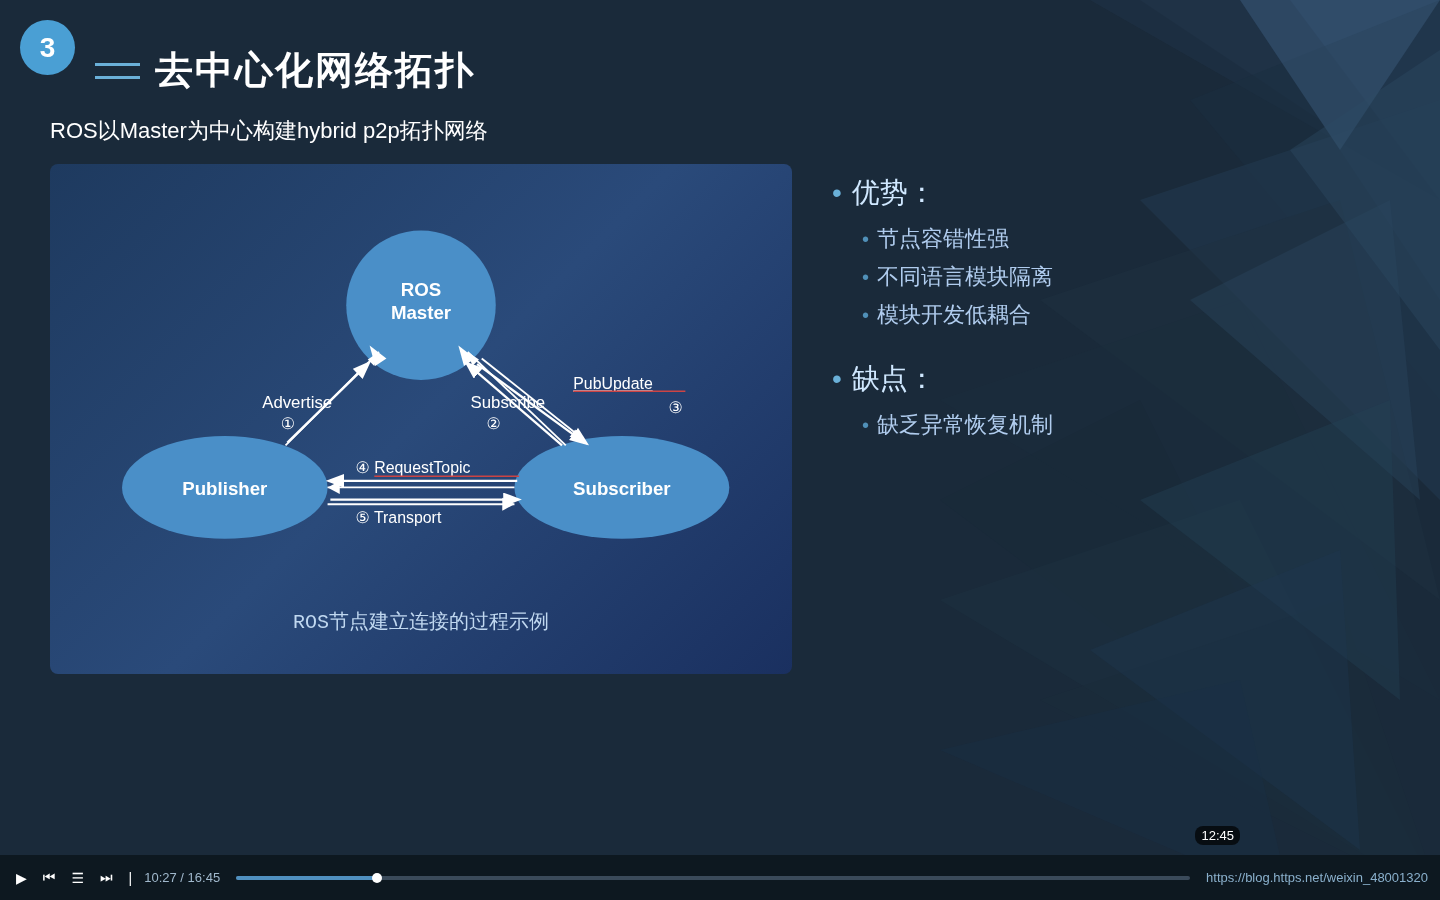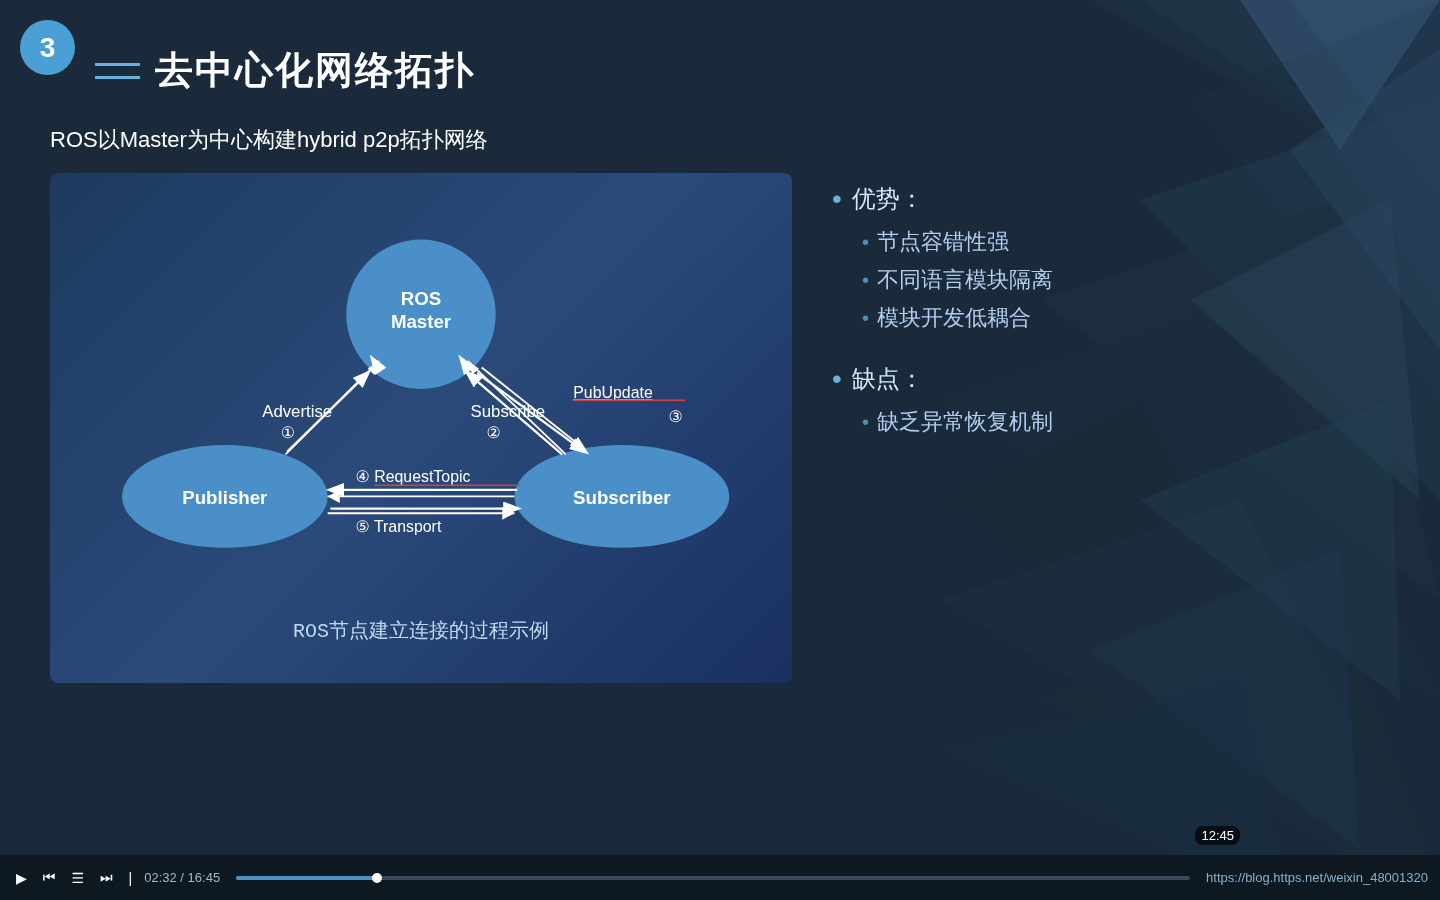--- a/index.html
+++ b/index.html
@@ -49,21 +49,21 @@
       color: white;
       font-size: 28px;
       font-weight: bold;
       z-index: 10;
     }
 
     
     .title-area {
       margin-left: 0px;
       margin-top: 10px;
-      margin-bottom: 29px;
+      margin-bottom: 20px;
     }
     .title-bracket {
       display: inline-flex;
       align-items: center;
       gap: 15px;
     }
     .title-bracket-lines {
       display: flex;
       flex-direction: column;
       gap: 10px;
@@ -123,21 +123,21 @@
     
     .right-content {
       flex: 1;
       padding-top: 10px;
       color: white;
     }
     .bullet-section {
       margin-bottom: 30px;
     }
     .bullet-main {
-      font-size: 24px;
+      font-size: 28px;
       color: #d0e8ff;
       margin-bottom: 12px;
       display: flex;
       align-items: center;
       gap: 10px;
     }
     .bullet-main::before {
       content: '•';
       color: #6ab0d8;
       font-size: 28px;
@@ -354,21 +354,21 @@
 
 <div class="controls-bar">
 
   <span class="ctrl-btn">▶</span>
   <span class="ctrl-btn">⏮</span>
   <span class="ctrl-btn">☰</span>
   <span class="ctrl-btn">⏭</span>
   <span class="ctrl-btn">|</span>
 
   <span class="time-display">
-    <span>02:32</span> / <span>16:45</span>
+    <span>10:27</span> / <span>16:45</span>
   </span>
 
   <div class="progress-container">
     <div class="progress-fill" style="width: 14.8%;"></div>
     <div class="progress-dot" style="left: 14.8%;"></div>
   </div>
 
   <span class="url-display">https://blog.https.net/weixin_48001320</span>
 </div>
 

